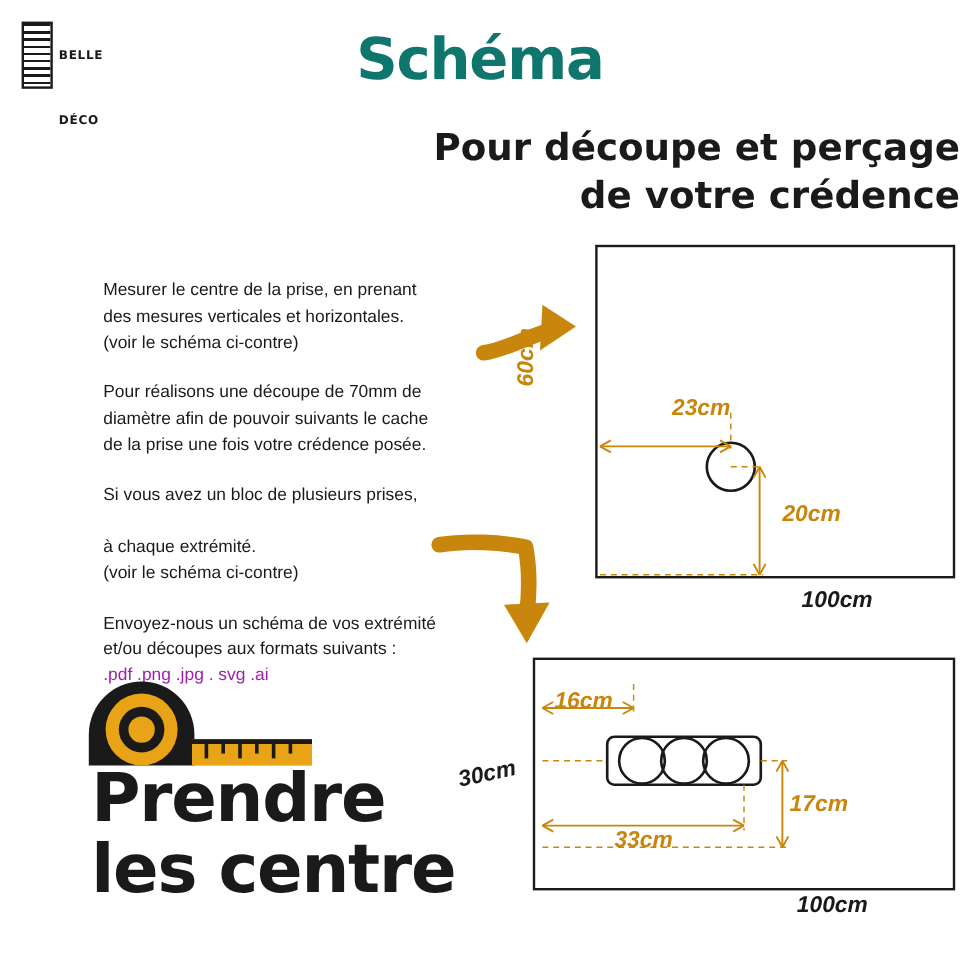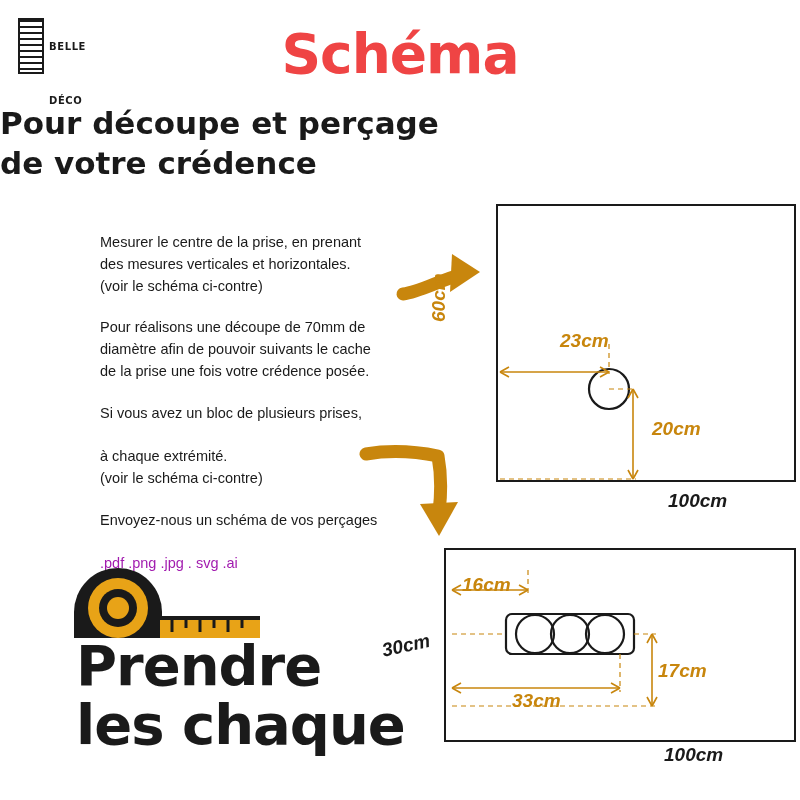--- a/index.html
+++ b/index.html
@@ -55,50 +55,50 @@
 
   
   .title-main {
     position: absolute;
     left: 0;
     top: 22px;
     width: 800px;
     text-align: center;
     font-family: "DejaVu Sans", sans-serif;
     font-weight: 700;
-    font-size: 55px;
+    font-size: 48px;
     letter-spacing: -1px;
-    color: #ef4444;
+    color: #0f766e;
   }
   .title-sub {
     position: absolute;
     left: 0;
     top: 104px;
     width: 800px;
-    text-align: left;
+    text-align: right;
     font-family: "DejaVu Sans", sans-serif;
     font-weight: 700;
     font-size: 31px;
     line-height: 1.28;
     color: #1a1a1a;
   }
 
   
   .copy {
     position: absolute;
     left: 86px;
     top: 232px;
     width: 330px;
     font-family: "Liberation Sans", sans-serif;
     font-size: 14.5px;
     line-height: 1.5;
     color: #1a1a1a;
   }
   .copy p {
-    margin: 0 0 20px 14px;
+    margin: 0 0 20px 0;
   }
   .copy p:last-child {
     margin-bottom: 0;
   }
   .formats {
     color: #a21caf;
     text-align: center;
   }
 
   
@@ -195,22 +195,22 @@
       <span>diamètre afin de pouvoir suivants le cache</span><br>
       <span>de la prise une fois votre crédence posée.</span>
     </p>
     <p>
       <span>Si vous avez un bloc de plusieurs prises,</span><br>
       <br>
       <span>à chaque extrémité.</span><br>
       <span>(voir le schéma ci-contre)</span>
     </p>
     <p>
-      <span>Envoyez-nous un schéma de vos perçages</span><br>
-      <br>
+      <span>Envoyez-nous un schéma de vos extrémité</span><br>
+      <span>et/ou découpes aux formats suivants :</span><br>
       <span class="formats">.pdf .png .jpg . svg .ai</span>
     </p>
   </div>
 
   <div class="arrow arrow-1">
     <svg width="90" height="70" viewBox="0 0 90 70">
       <path d="M3 46 C 20 44, 40 32, 63 26" stroke="#c8860d" stroke-width="13" fill="none" stroke-linecap="round"></path>
       <path d="M52 6 L80 24 L50 44 Z" fill="#c8860d"></path>
     </svg>
   </div>
@@ -293,16 +293,16 @@
         <line x1="132" y1="52" x2="132" y2="64"></line>
         <line x1="146" y1="52" x2="146" y2="60"></line>
         <line x1="160" y1="52" x2="160" y2="64"></line>
         <line x1="174" y1="52" x2="174" y2="60"></line>
       </g>
     </svg>
   </div>
 
   <div class="prendre">
     <div>Prendre</div>
-    <div>les chaque</div>
+    <div>les centre</div>
   </div>
 
 </div>
 
 </body></html>

